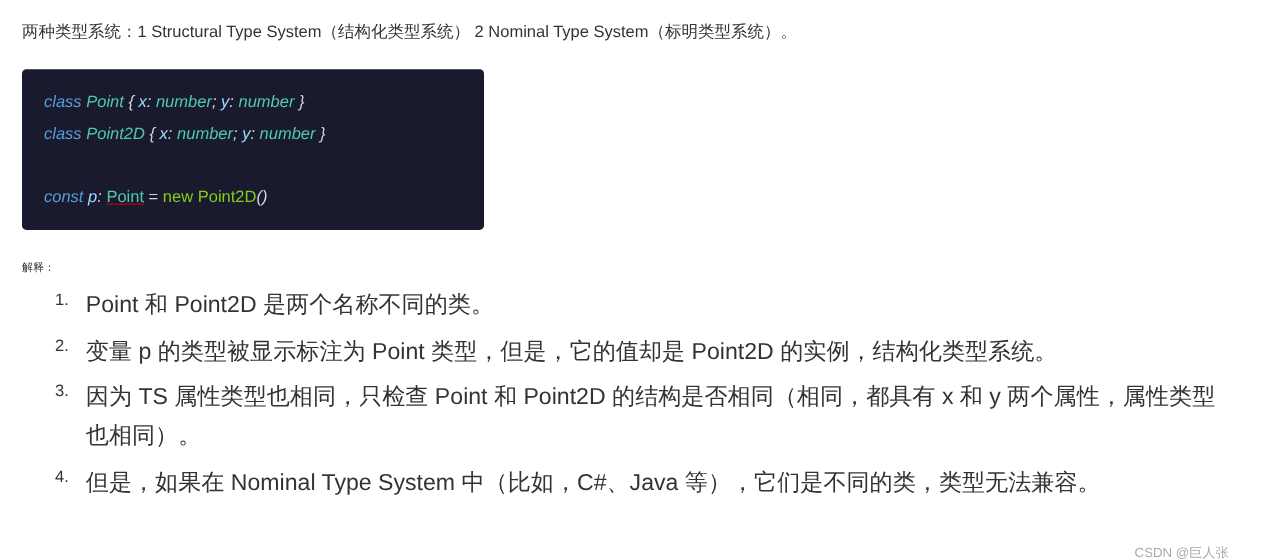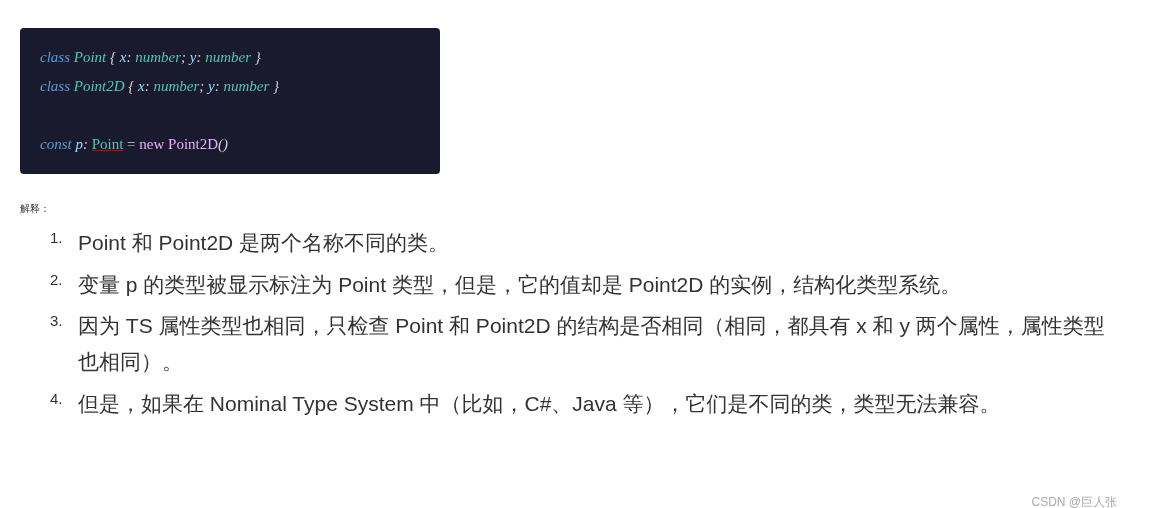--- a/index.html
+++ b/index.html
@@ -35,21 +35,21 @@
     .red-bold {
       color: #cc0000;
       font-weight: bold;
     }
 
     .code-block {
       background: #1a1a2e;
       border-radius: 4px;
       padding: 16px 20px;
       margin: 12px 0;
-      font-family: Liberation Serif, serif;
+      font-family: Liberation Sans, sans-serif;
       font-size: 15px;
       line-height: 1.8;
       display: inline-block;
       min-width: 420px;
       max-width: 620px;
     }
 
     .code-line {
       display: block;
       margin-bottom: 2px;
@@ -83,21 +83,21 @@
       color: #9cdcfe;
       font-style: italic;
     }
 
     .type-name {
       color: #4ec9b0;
       font-style: italic;
     }
 
     .kw-new {
-      color: #f0abfc;
+      color: #84cc16;
     }
 
     .equals {
       color: #d4d4d4;
     }
 
     .separator {
       color: #d4d4d4;
       font-style: italic;
     }
@@ -154,20 +154,23 @@
       font-style: italic;
     }
   </style>
 </head>
 <body>
 
 <div class="page-container">
   <div class="content-wrapper">
 
     
+    <div class="line-text">
+      <span>两种类型系统：1 Structural Type System（结构化类型系统） 2 Nominal Type System（标明类型系统）。</span>
+    </div>
 
     
 
     
 
     
     <div class="code-block">
       
       <span class="code-line">
         <span class="kw-class">class</span>

